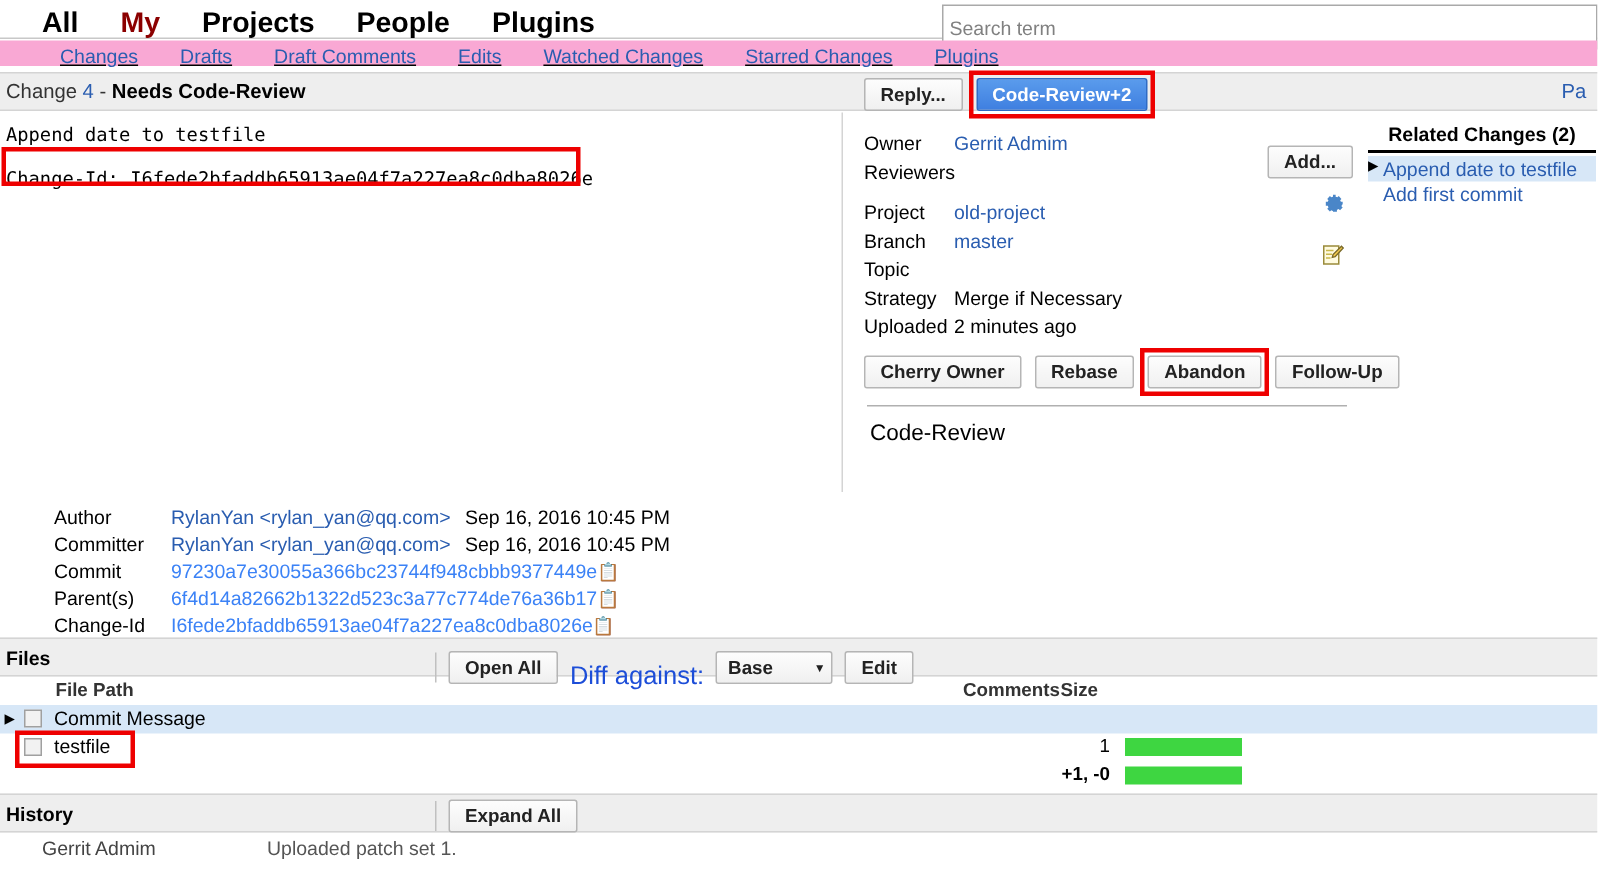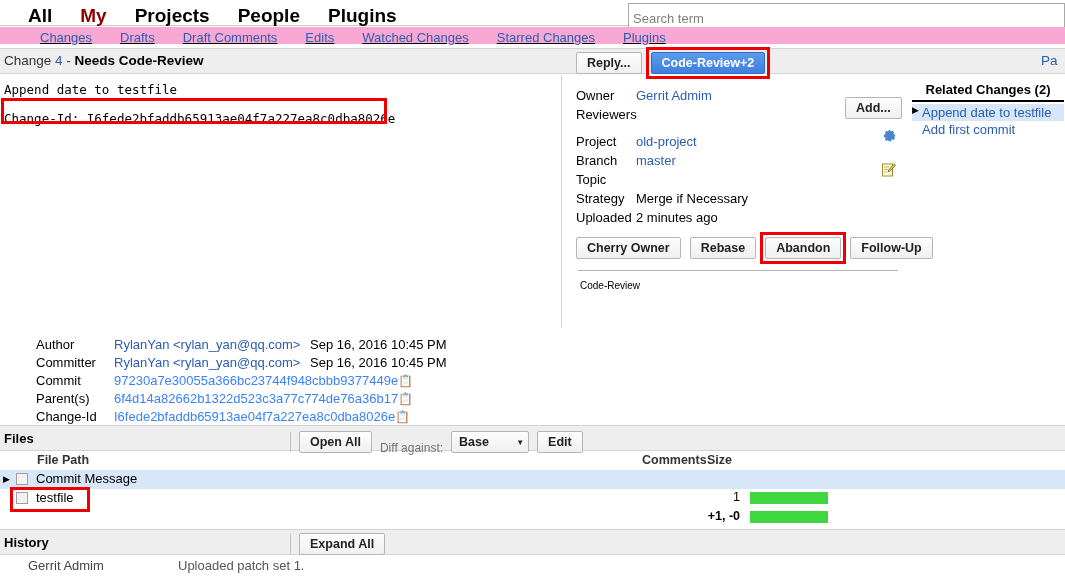--- a/index.html
+++ b/index.html
@@ -107,21 +107,21 @@
   .gear-icon { position: absolute; left: 306px; top: 78px; cursor: pointer; }
   .edit-icon { position: absolute; left: 305px; top: 112px; cursor: pointer; }
 
   .action-row { margin-top: 10px; display: flex; align-items: center; gap: 9px; }
 
   .label-divider {
     position: absolute; top: 270px; left: 578px; width: 320px;
     border-top: 1px solid #b0b0b0;
   }
   .label-name {
-    position: absolute; top: 280px; left: 580px; font-size: 10px; color: #000;
+    position: absolute; top: 280px; left: 580px; font-size: 15px; color: #000;
   }
 
   
   .related {
     position: absolute; top: 82px; left: 912px; width: 152px;
   }
   .related-title {
     font-size: 13px; font-weight: bold; color: #000; text-align: center;
     border-bottom: 2px solid #000; padding-bottom: 3px; margin-bottom: 2px;
   }
@@ -146,21 +146,21 @@
   .clip-icon { color: #8a7f55; font-size: 12px; cursor: pointer; }
 
   
   .files-bar {
     position: absolute; top: 425px; left: 0; width: 1065px; height: 26px;
     background: #eeeeee; border-top: 1px solid #d4d4d4; border-bottom: 1px solid #d4d4d4;
   }
   .files-title { position: absolute; left: 4px; top: 5px; font-weight: bold; font-size: 13px; }
   .files-tools { position: absolute; left: 290px; top: 3px; display: flex; align-items: center; gap: 8px; }
   .vsep { width: 1px; height: 20px; background: #c0c0c0; }
-  .diff-label { font-size: 12px; color: #737373; margin-top: 12px; }
+  .diff-label { font-size: 17px; color: #1d4ed8; margin-top: 12px; }
   .select-box {
     display: inline-flex; align-items: center; justify-content: space-between;
     min-width: 78px; font-size: 12.5px; font-weight: bold; color: #222;
     background: linear-gradient(#fdfdfd, #f0f0f0); border: 1px solid #b5b5b5;
     border-radius: 2px; padding: 3px 4px 3px 7px; cursor: pointer;
   }
   .select-box .caret { font-size: 8px; margin-left: 10px; }
 
   .files-head {
     position: absolute; top: 452px; left: 0; width: 1065px; height: 17px;

